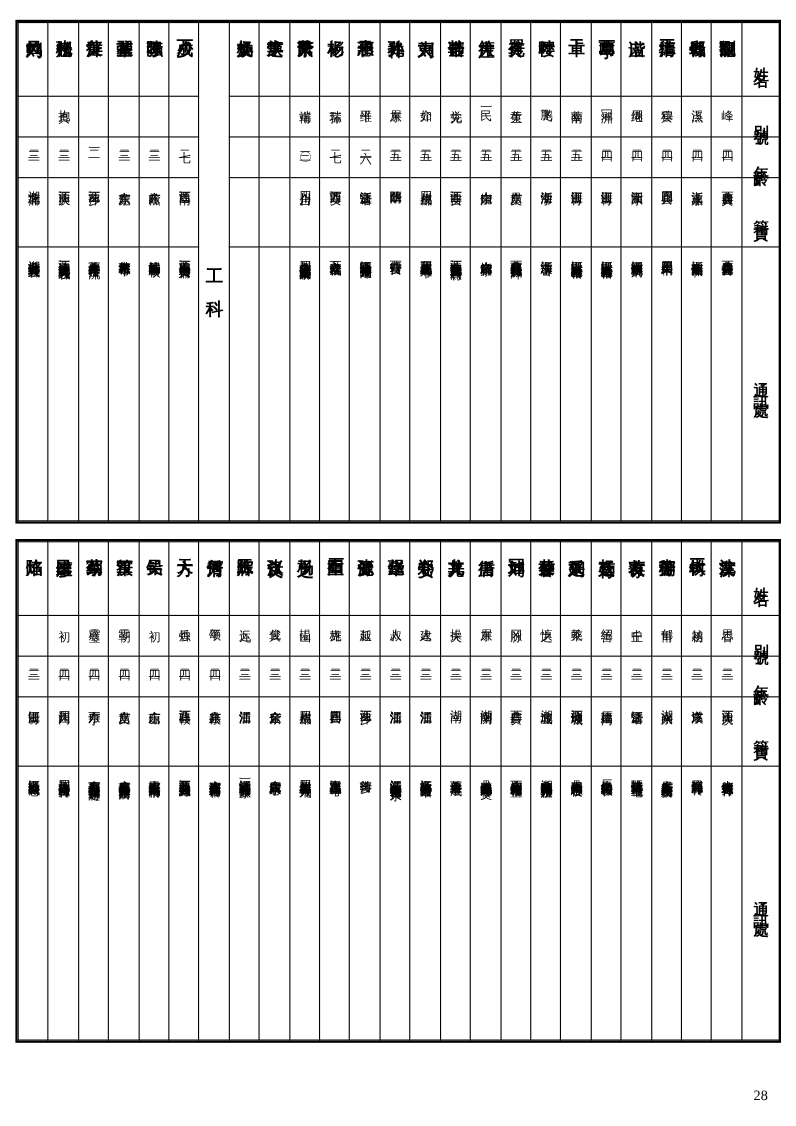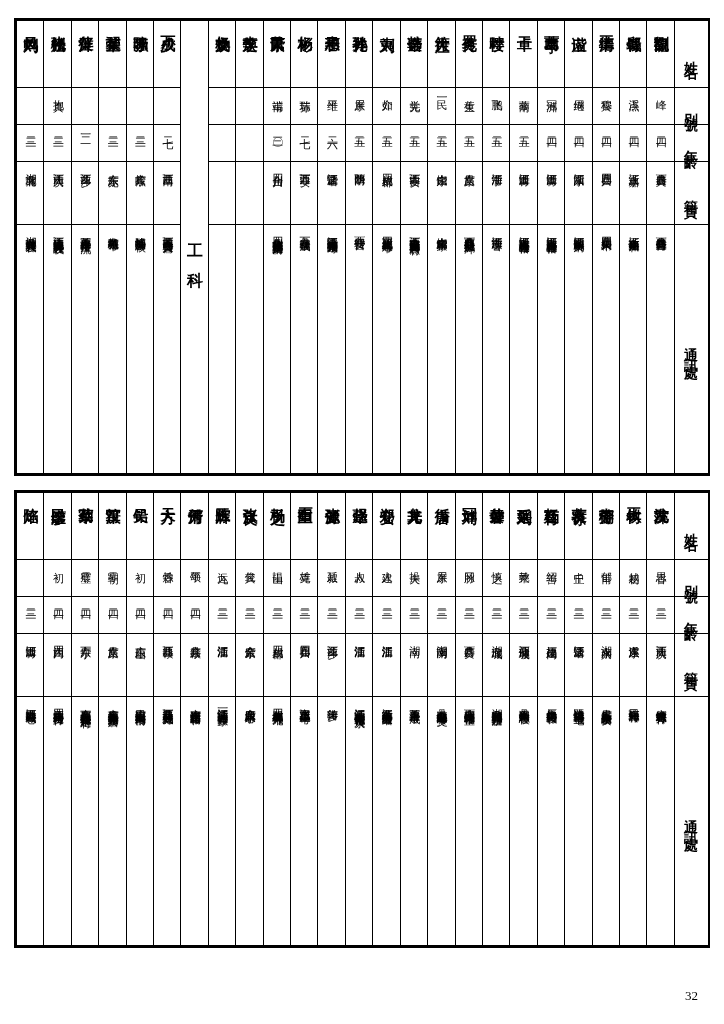--- a/index.html
+++ b/index.html
@@ -1411,14 +1411,14 @@
             <td class="label-col">
               <div class="cell-inner" style="align-items: center;">
                 <span class="v hdr2">通訊處</span>
               </div>
             </td>
           </tr>
         </tbody>
     </table>
   </div>
 
-  <div class="pagenum">32</div>
+  <div class="pagenum">28</div>
 </div>
 
 </body></html>

